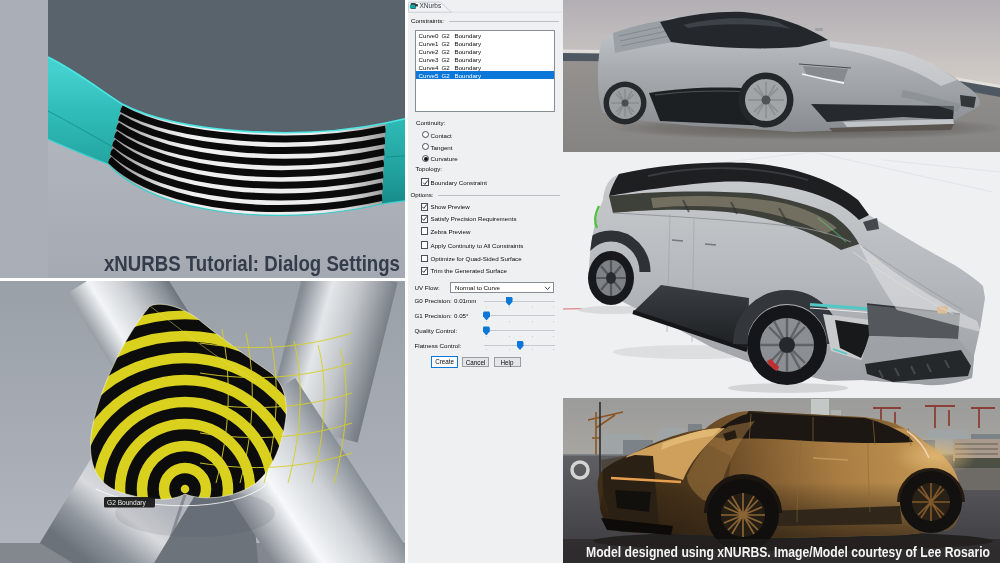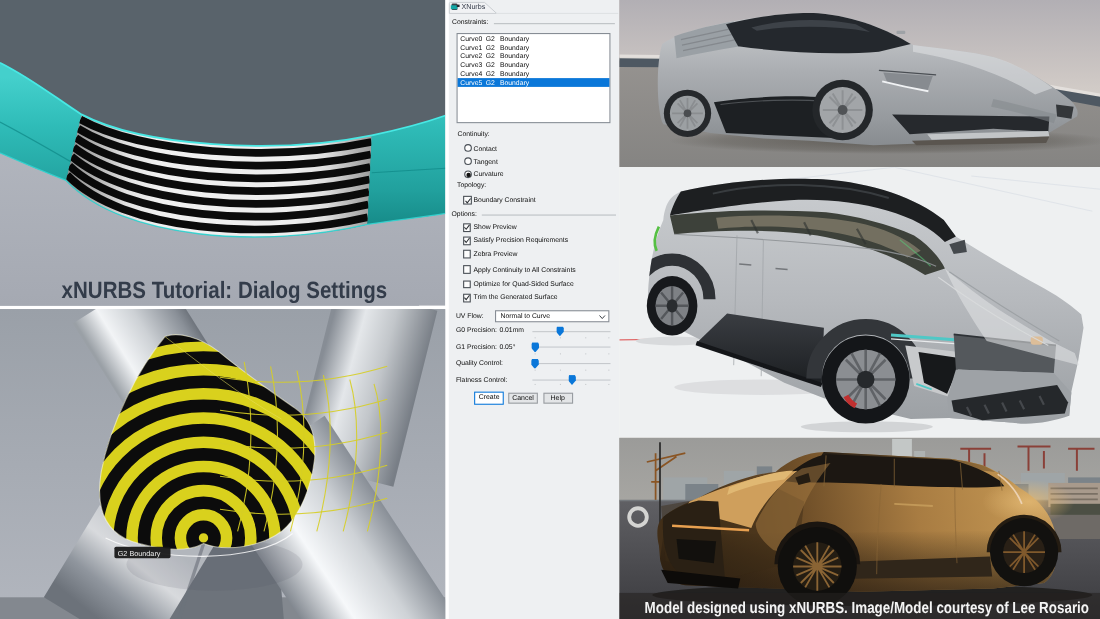--- a/index.html
+++ b/index.html
@@ -9,21 +9,21 @@
 .lb{font-size:6.2px;color:#0c0c0c;line-height:7.5px;white-space:nowrap;}
 .hl{height:1px;background:#bcc0c4;}
 .cb{width:7.5px;height:7.5px;background:#fdfdfd;border:1px solid #494f56;}
 .rd{width:7px;height:7px;border-radius:50%;background:#fdfdfd;border:1px solid #494f56;}
 .thumb{width:7px;height:9px;background:#0a77d9;clip-path:polygon(12% 0,88% 0,100% 18%,100% 55%,50% 100%,0 55%,0 18%);}
 .track{height:1px;background:#c6c9cd;}
 .btn{background:#e3e5e7;border:1px solid #999da2;font-size:6.3px;color:#0c0c0c;text-align:center;line-height:9.5px;}
 </style></head>
 <body>
 
-<div class="abs" id="imgTL" style="left:0;top:0;width:381px;height:278px;background:#aaaeb6;"><svg width="405" height="278" viewBox="0 0 405 278">
+<div class="abs" id="imgTL" style="left:0;top:0;width:381px;height:278px;background:#aaaeb6;padding-left:48px;"><svg width="405" height="278" viewBox="0 0 405 278">
 <defs>
 <linearGradient id="tlg" x1="0" y1="0" x2="0" y2="1">
           <stop offset="0" stop-color="#bcc0c8"></stop>
           <stop offset="1" stop-color="#a5a9b2"></stop>
         </linearGradient>
 <linearGradient id="tlt" gradientUnits="userSpaceOnUse" x1="0" y1="70" x2="0" y2="218">
 <stop offset="0" stop-color="#44d0cc"></stop>
           <stop offset="0.3" stop-color="#2fbcb8"></stop>
           <stop offset="0.7" stop-color="#21a09d"></stop>
           <stop offset="1" stop-color="#128280"></stop>

